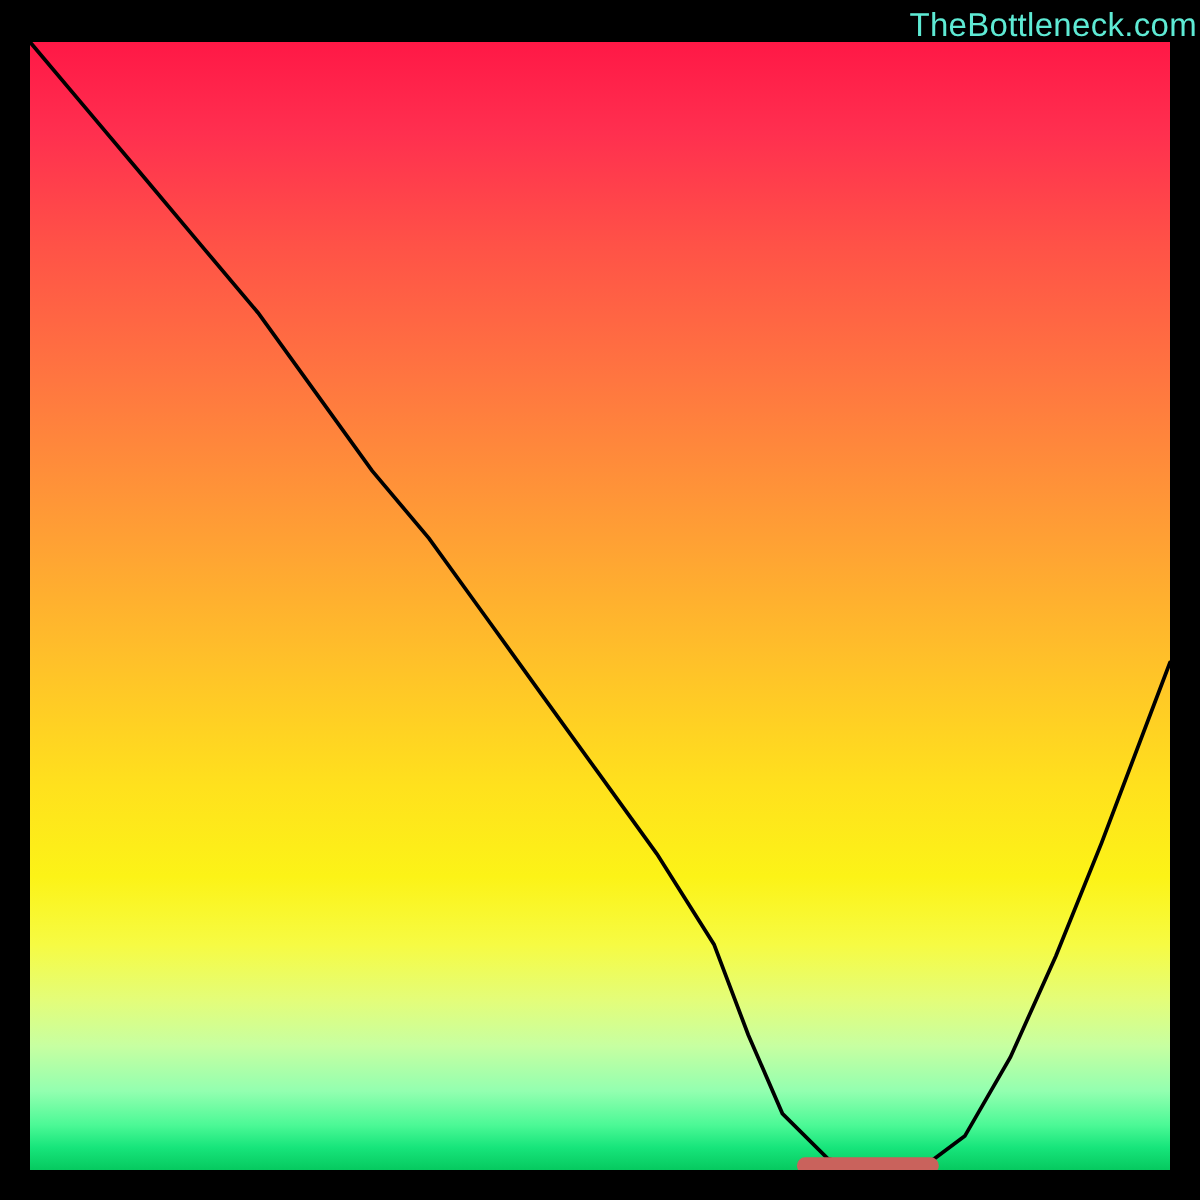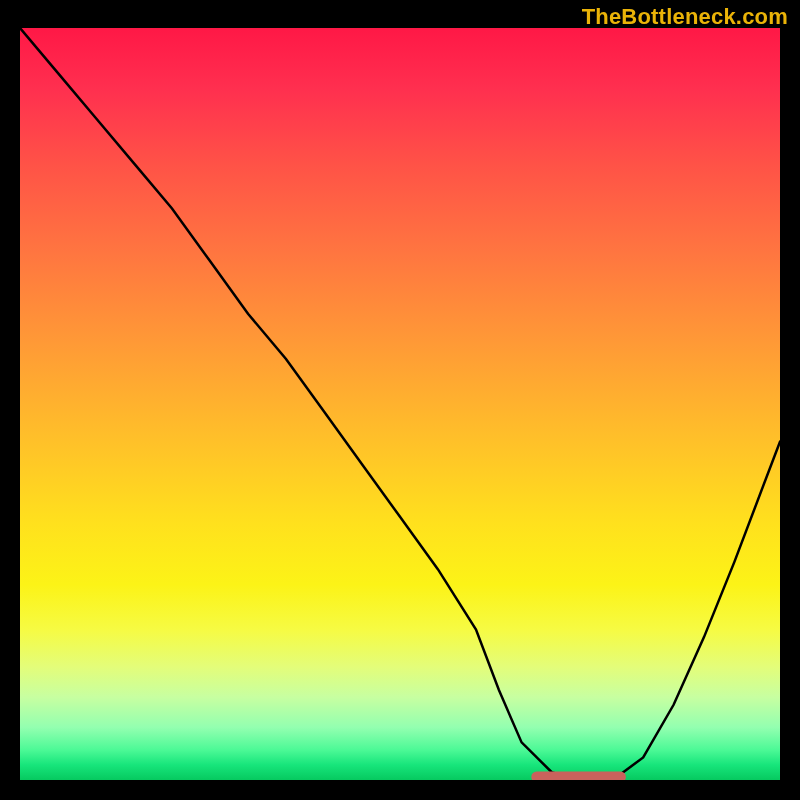--- a/index.html
+++ b/index.html
@@ -13,24 +13,24 @@
   }
   .frame {
     position: relative;
     width: 800px;
     height: 800px;
     background: #000;
   }
   .watermark {
     position: absolute;
     top: 4px;
-    right: 12px;
+    right: 2px;
     font-size: 22px;
-    font-weight: 700;
-    color: #eab308;
+    font-weight: 400;
+    color: #5eead4;
     letter-spacing: 0.2px;
     z-index: 10;
   }
   .plot-area {
     position: absolute;
     left: 20px;
     top: 28px;
     width: 760px;
     height: 752px;
     

